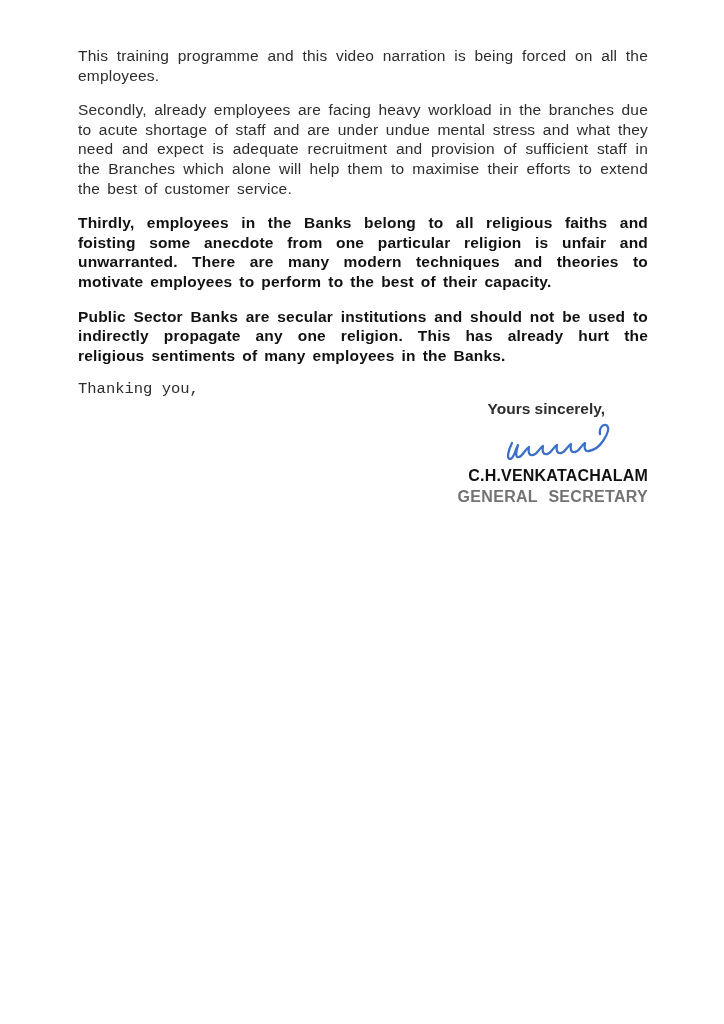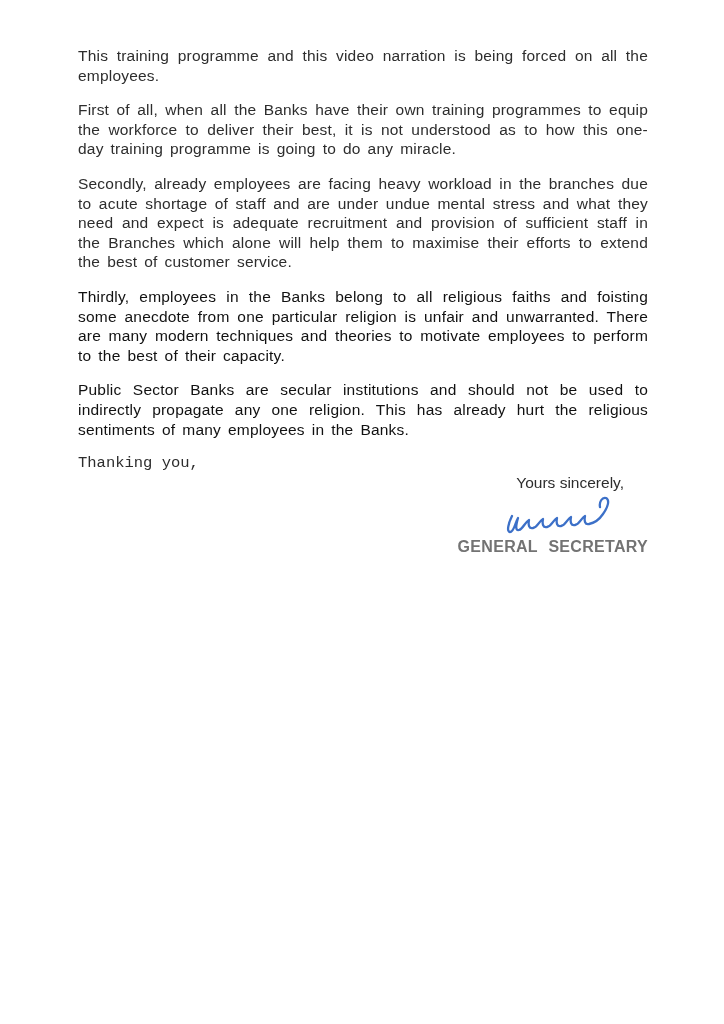--- a/index.html
+++ b/index.html
@@ -24,41 +24,42 @@
   .content p.para {
     margin: 0 0 15px 0;
     font-size: 15.5px;
     line-height: 19.6px;
     letter-spacing: 0.2px;
     word-spacing: 2.5px;
     text-align: justify;
     color: #2d2d2d;
   }
   .content p.para.bold {
-    font-weight: normal;
+    font-weight: bold;
     color: #111111;
   }
   .closing {
     margin: 3px 0 0 0;
     font-size: 15.5px;
     line-height: 19.6px;
     color: #2d2d2d;
     font-family: Liberation Mono, monospace;
   }
   .signoff-block {
     display: flex;
     flex-direction: column;
     align-items: flex-end;
     margin-top: -1px;
   }
   .sincerely {
     font-size: 15.5px;
     line-height: 19.6px;
     color: #2d2d2d;
-    margin-right: 24px;
+    margin-right: 43px;
+    font-weight: bold;
   }
   .signature-wrap {
     margin: 2px 24px 0 0;
     height: 42px;
   }
   .signatory-name {
     margin-top: 3px;
     font-size: 16px;
     line-height: 20px;
     font-weight: bold;
@@ -78,37 +79,37 @@
   }
 </style>
 </head>
 <body>
 
 <div class="page">
   <div class="content">
 
     <p class="para">This training programme and this video narration is being forced on all the employees.</p>
 
-    <p class="para">First of all, when all the Banks have their own training programmes to equip the workforce to deliver their best, it is not understood as to how this one-day training programme is going to do any miracle.</p>
 
     <p class="para">Secondly, already employees are facing heavy workload in the branches due to acute shortage of staff and are under undue mental stress and what they need and expect is adequate recruitment and provision of sufficient staff in the Branches which alone will help them to maximise their efforts to extend the best of customer service.</p>
 
     <p class="para bold">Thirdly, employees in the Banks belong to all religious faiths and foisting some anecdote from one particular religion is unfair and unwarranted.  There are many modern techniques and theories to motivate employees to perform to the best of their capacity.</p>
 
     <p class="para bold">Public Sector Banks are secular institutions and should not be used to indirectly propagate any one religion.  This has already hurt the religious sentiments of many employees in the Banks.</p>
 
 
     <p class="closing">Thanking you,</p>
 
     <div class="signoff-block">
       <div class="sincerely">Yours sincerely,</div>
 
       <div class="signature-wrap">
         <svg width="122" height="42" viewBox="0 0 122 42" xmlns="http://www.w3.org/2000/svg" aria-hidden="true">
           <path d="M10 22 C7 28 4 38 8 38 C12 38 13 29 16 24 C14 31 13 37 17 36 C21 35 23 28 27 26 C26 31 27 35 31 34 C36 33 37 27 41 25 C40 30 41 34 45 33 C50 32 51 26 55 24 C54 29 55 33 59 32 C64 31 65 25 69 23 C68 28 69 32 73 31 C78 30 79 24 83 22 C82 27 83 31 87 30 C92 29 97 26 101 20 C106 13 108 6 104 4 C100 3 97 8 98 13" fill="none" stroke="#3c70c8" stroke-width="2.3" stroke-linecap="round" stroke-linejoin="round"></path>
         </svg>
       </div>
 
+      <div class="signatory-name">C.H.VENKATACHALAM</div>
       <div class="signatory-title">GENERAL SECRETARY</div>
     </div>
 
   </div>
 </div>
 
 </body></html>

